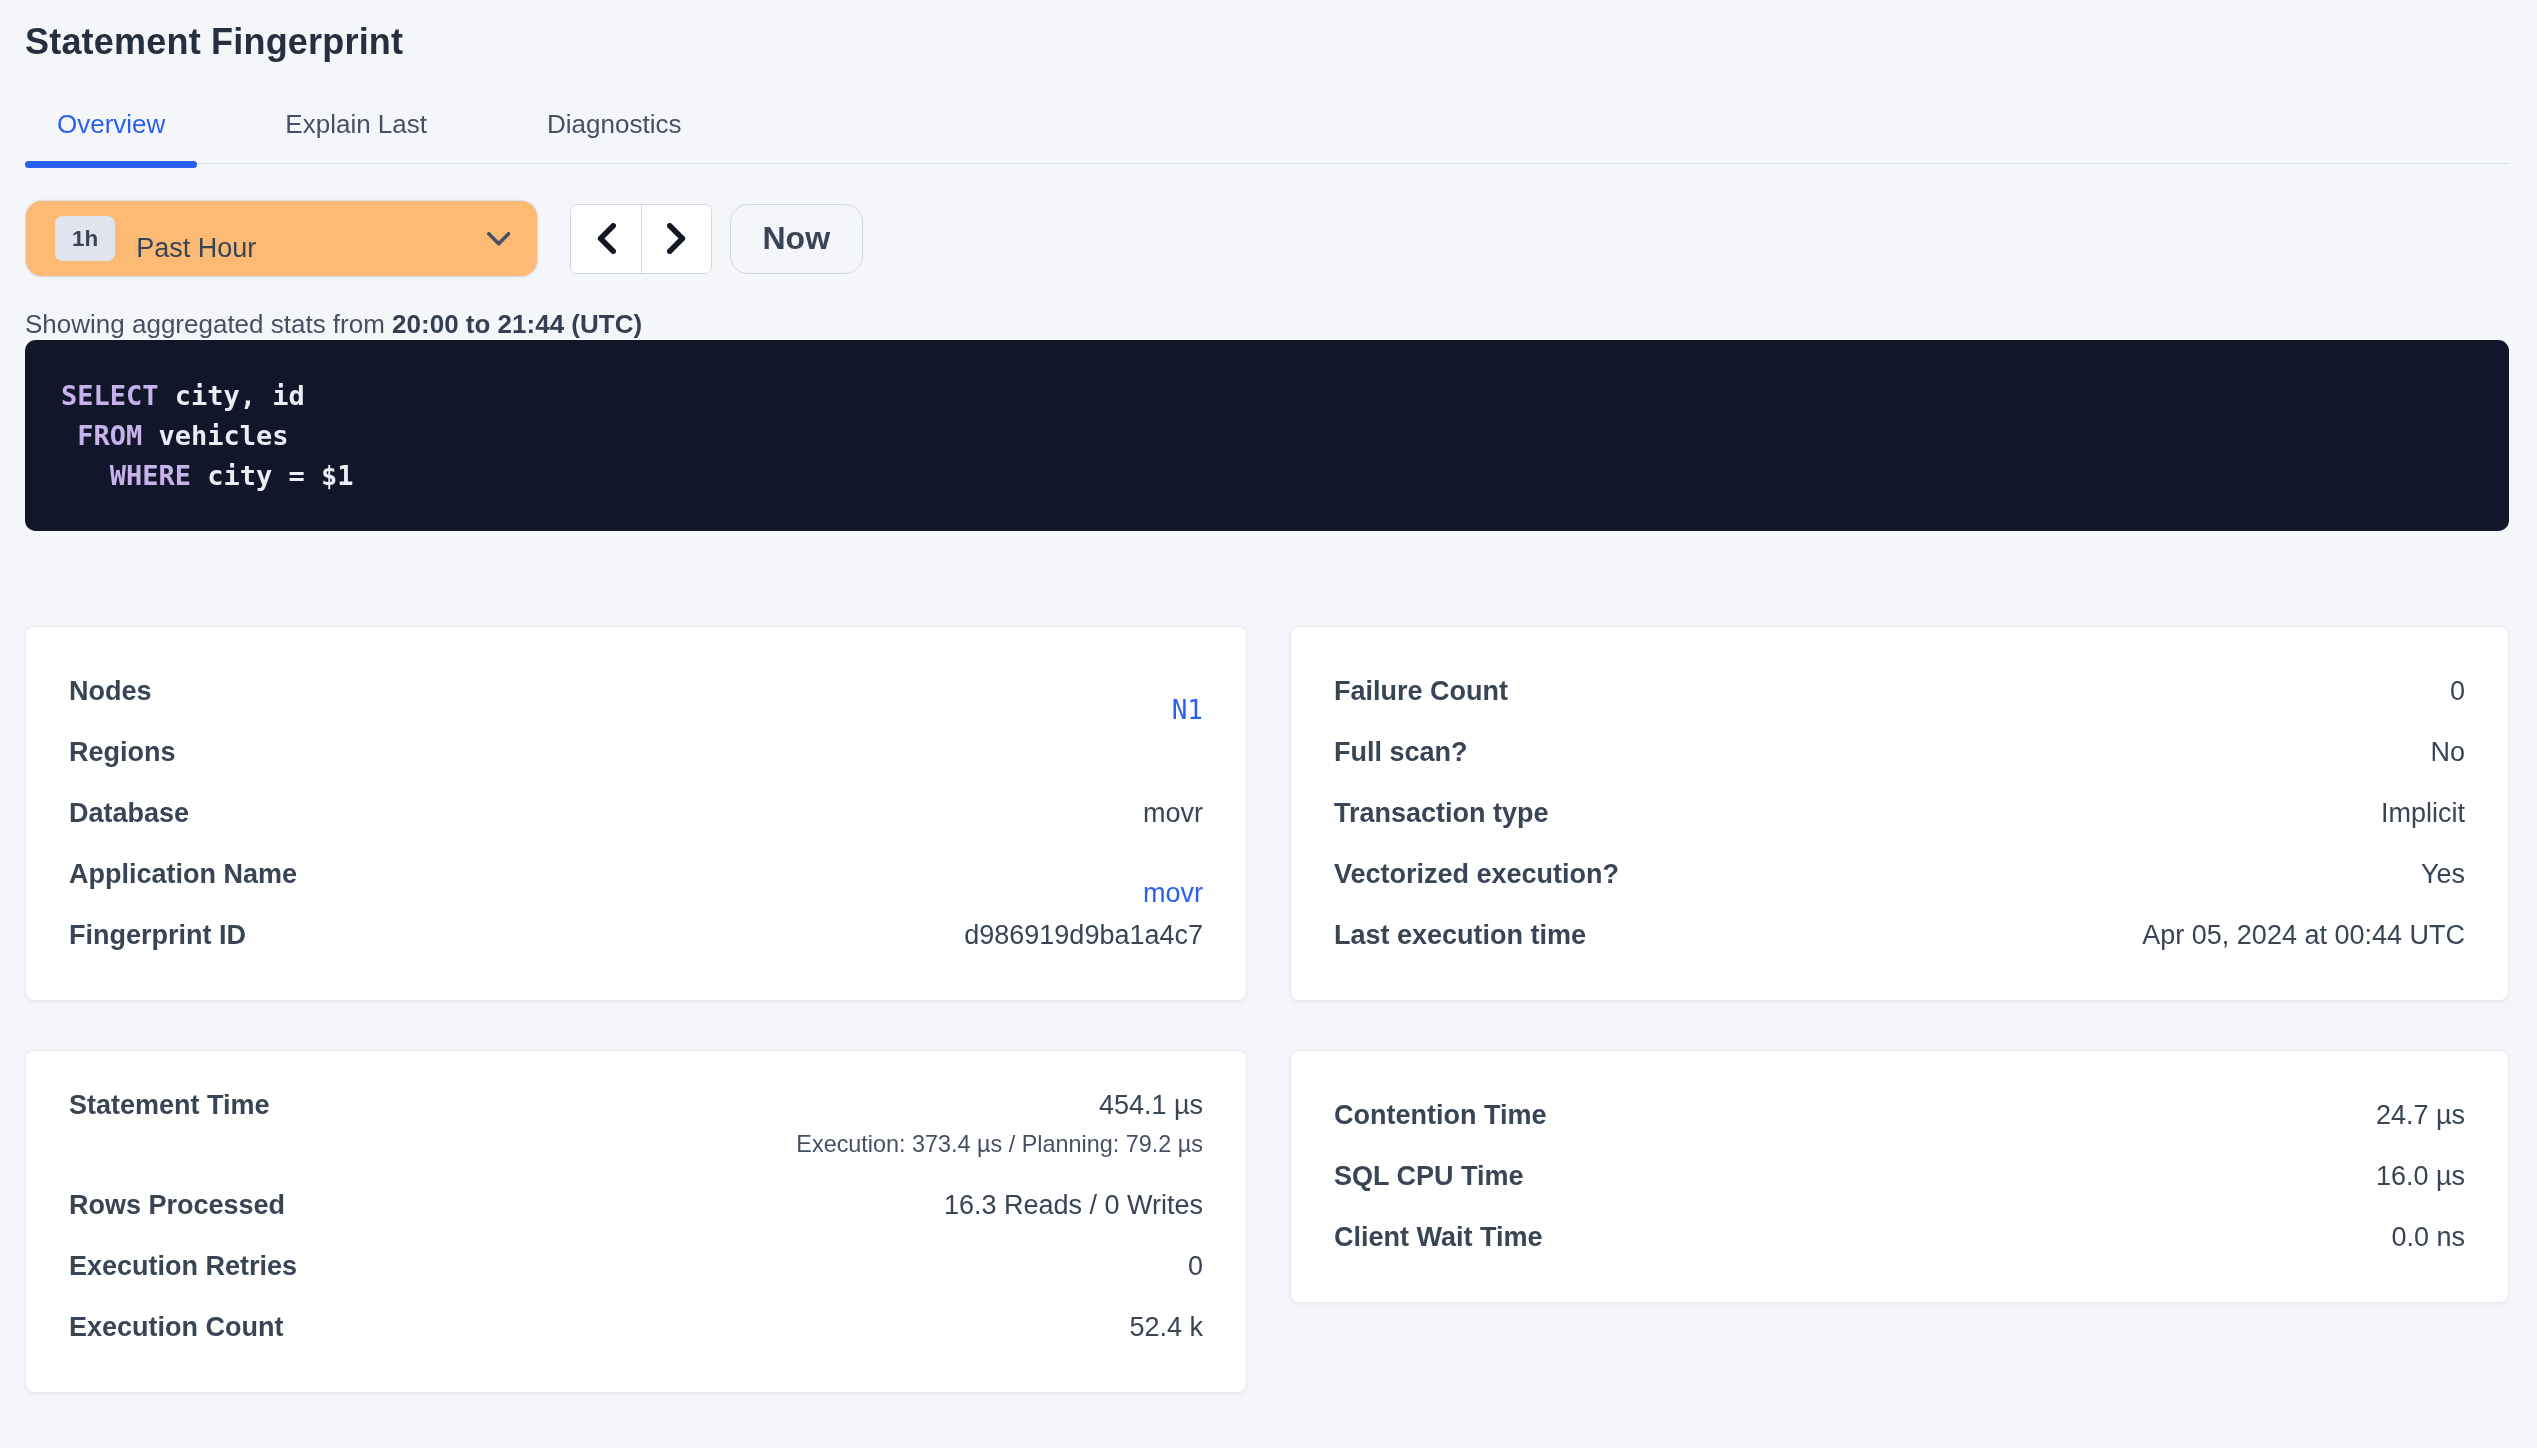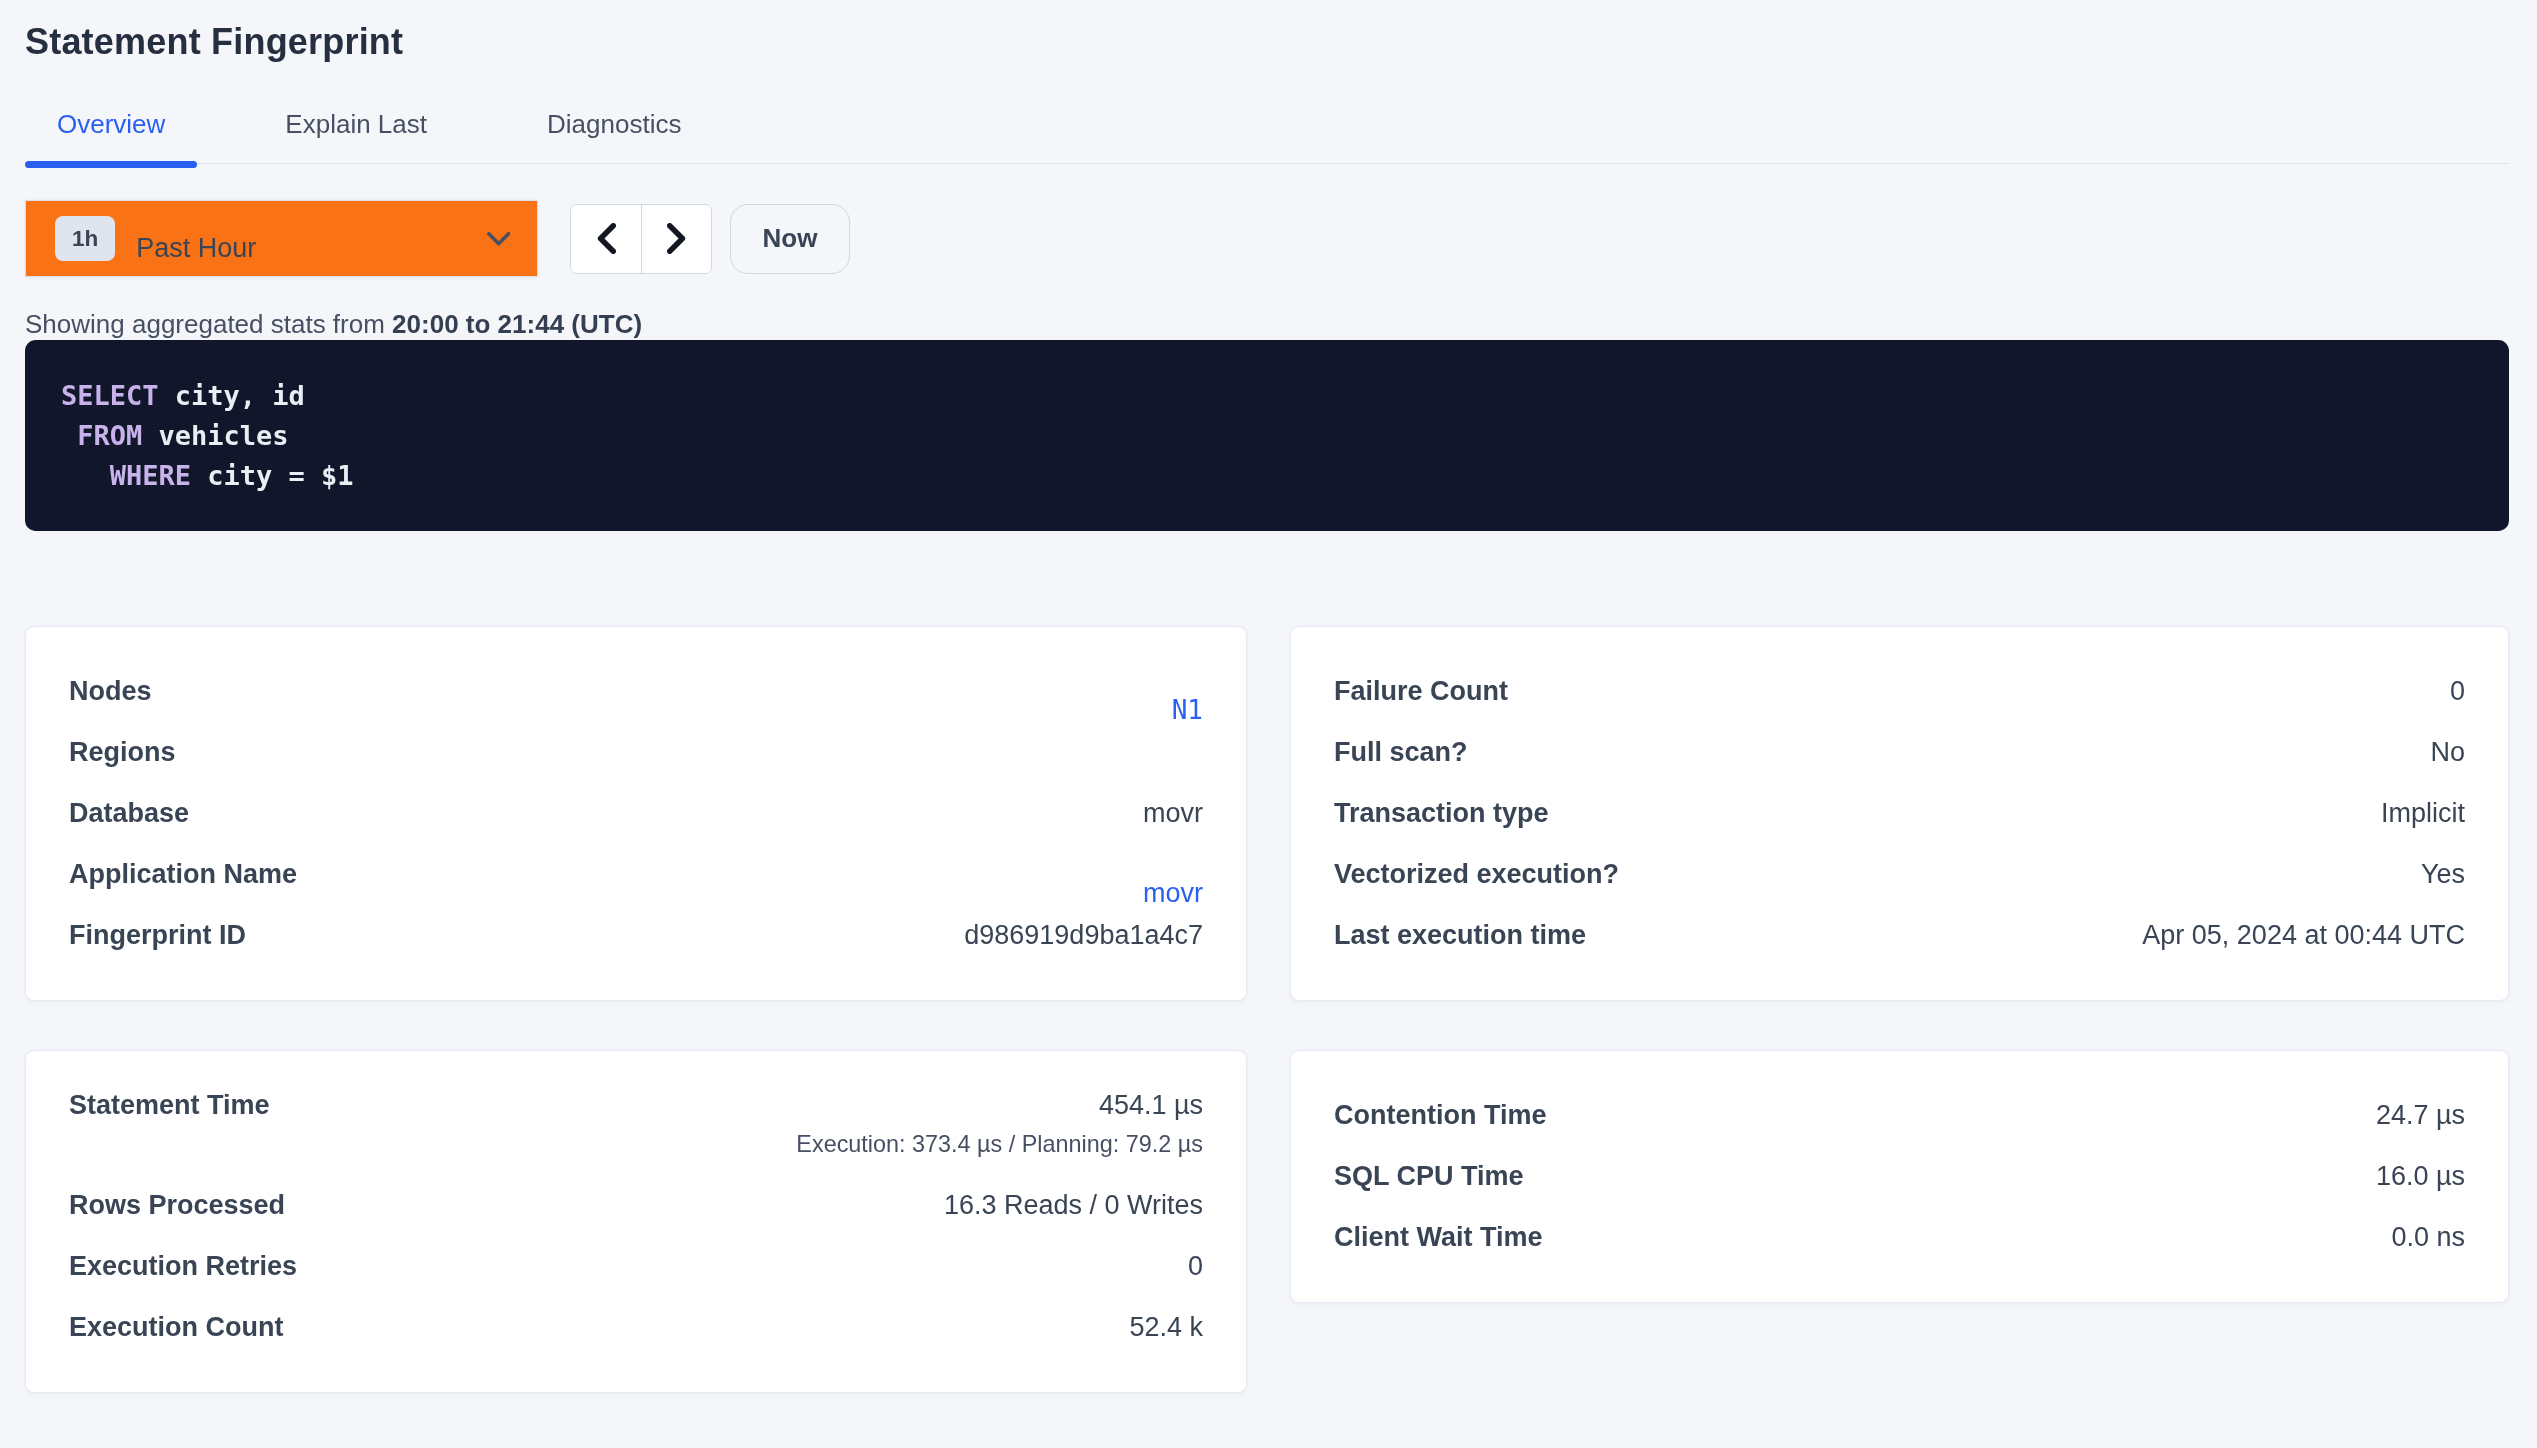--- a/index.html
+++ b/index.html
@@ -50,21 +50,21 @@
   .tab.active{color:var(--accent);}
   .tab.active::after{
     content:"";position:absolute;left:0;right:0;bottom:-4.5px;
     height:7.2px;border-radius:3.6px;background:var(--accent);
   }
 
   
   .controls{margin-top:36px;display:flex;align-items:center;}
   .range-select{
     width:513px;height:77px;
-    background:#f97316;border:0.9px solid #d7dde9;border-radius:1px;
+    background:#fdba74;border:0.9px solid #d7dde9;border-radius:17px;
     display:flex;align-items:center;
     padding:0 27px 0 29px;
     box-shadow:0 0.9px 2.7px rgba(60,70,90,.07);
     cursor:pointer;
   }
   .range-badge{
     background:var(--badge-bg);color:var(--text);
     font-weight:700;font-size:22.5px;
     height:45px;line-height:45px;
     padding:0 17px;border-radius:8px;
@@ -77,21 +77,21 @@
     overflow:hidden;
   }
   .nav-btn{
     width:70px;display:flex;align-items:center;justify-content:center;
     cursor:pointer;background:#fff;border:none;padding:0;
   }
   .nav-btn + .nav-btn{border-left:0.9px solid var(--control-border);}
   .now-btn{
     margin-left:18px;height:70px;padding:0 31.5px;
     font-family:"Liberation Sans",sans-serif;
-    font-size:26px;font-weight:700;color:var(--text);
+    font-size:32px;font-weight:700;color:var(--text);
     background:transparent;border:0.9px solid var(--control-border);border-radius:18px;
     cursor:pointer;
   }
 
   
   .agg-line{margin-top:32px;font-size:26px;color:var(--muted);}
   .agg-line b{color:#353f52;}
 
   
   .sql-box{

